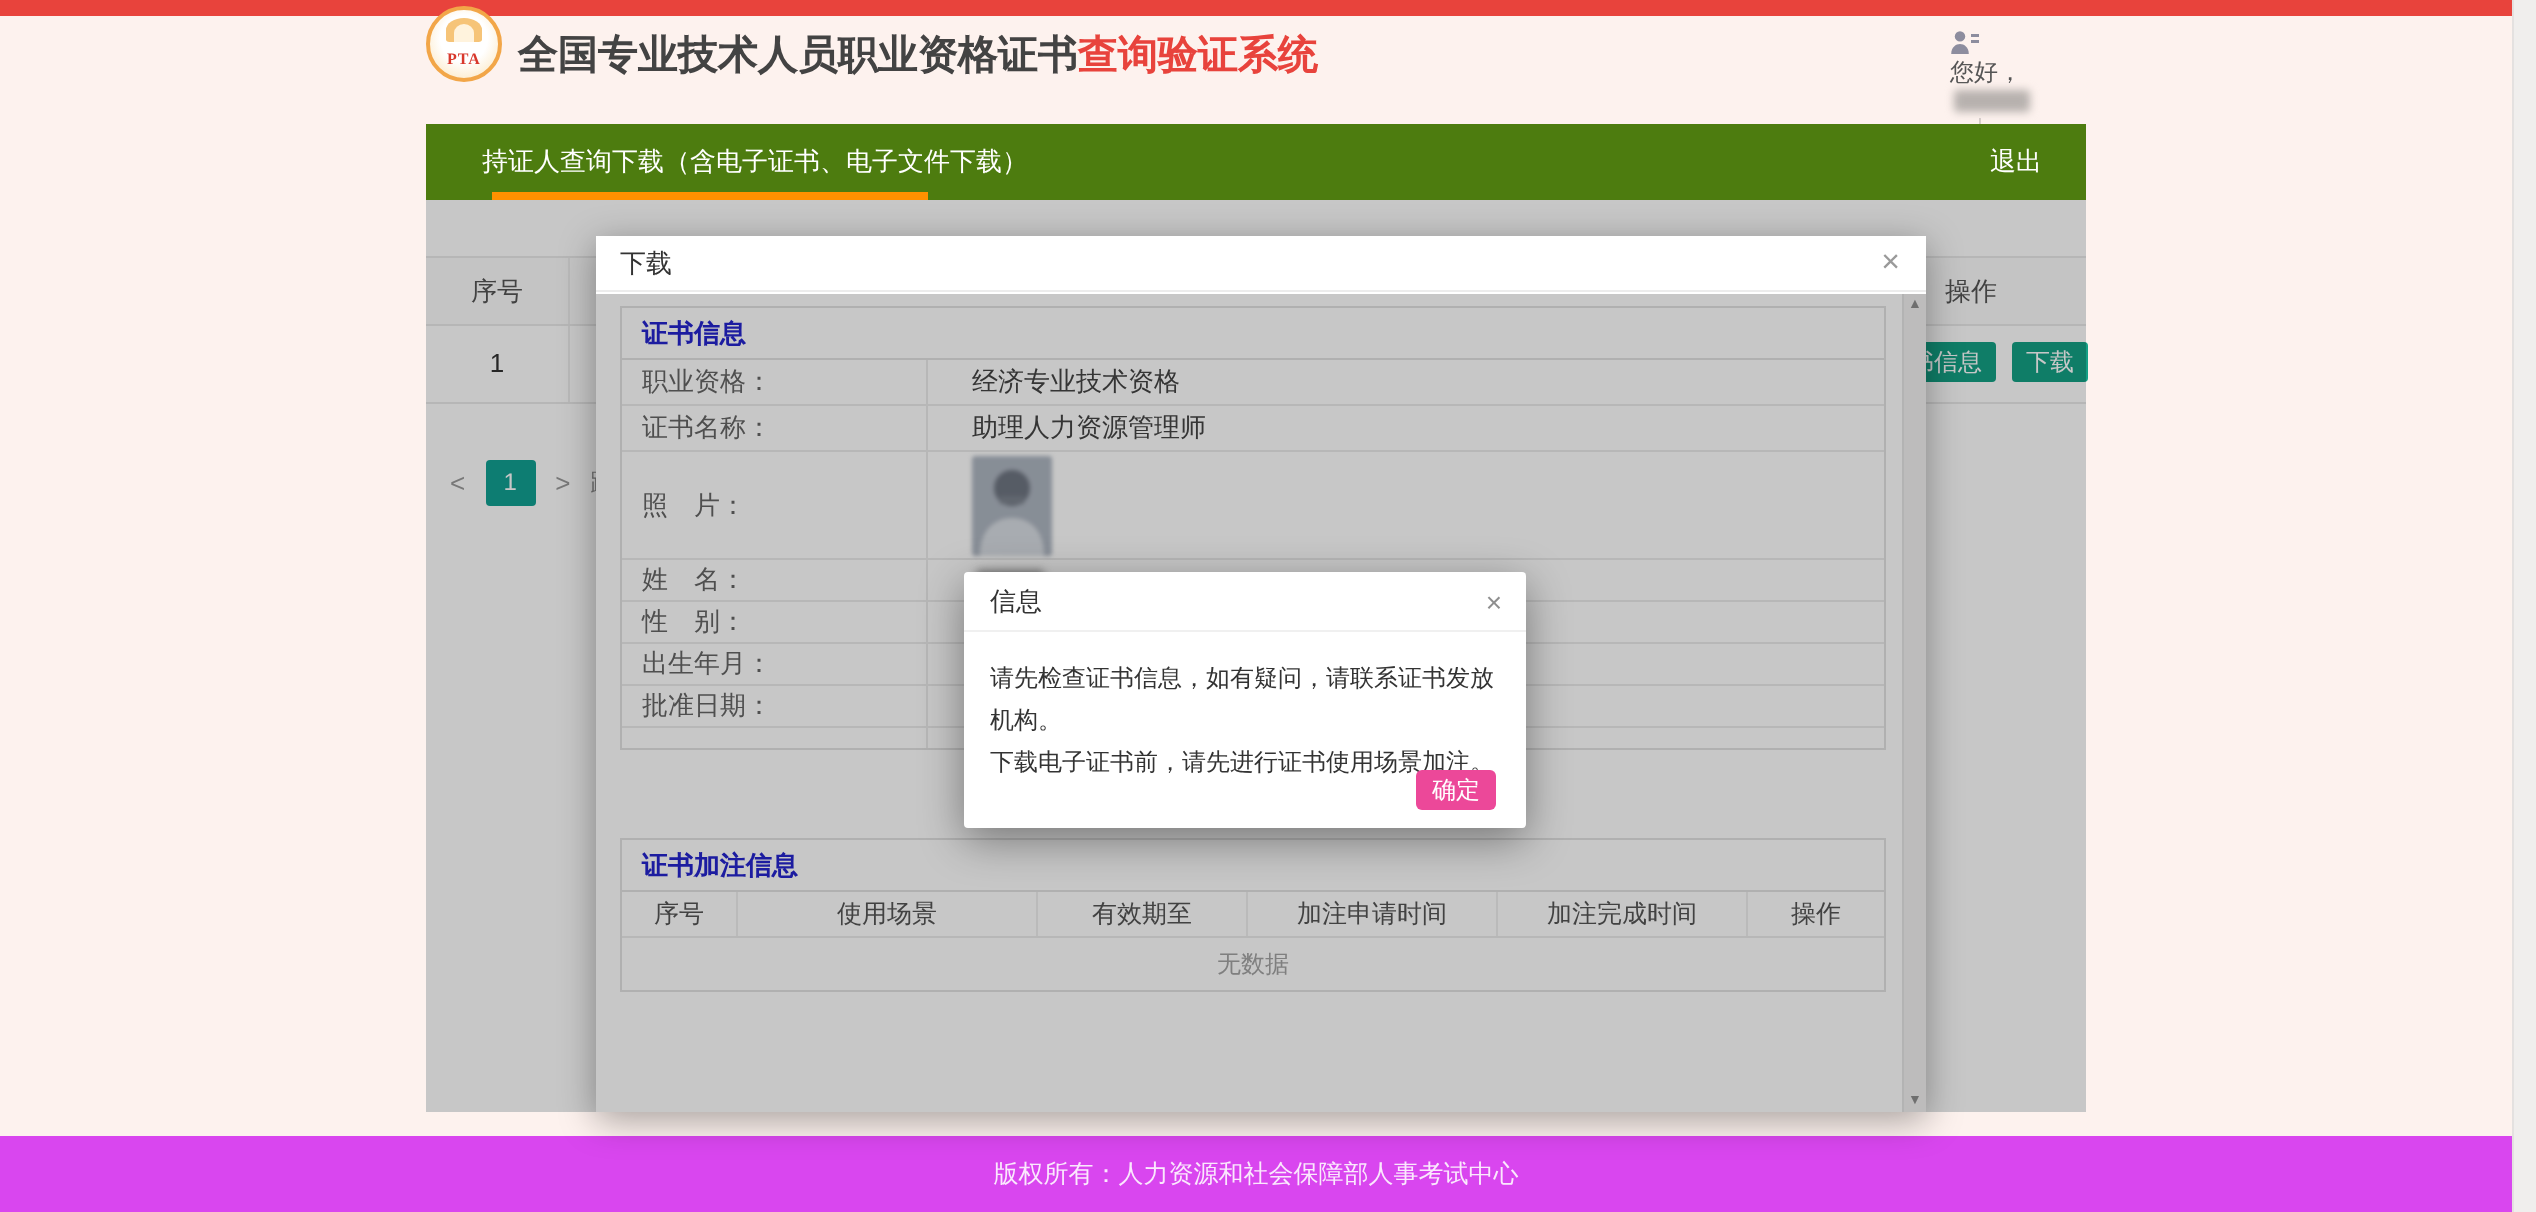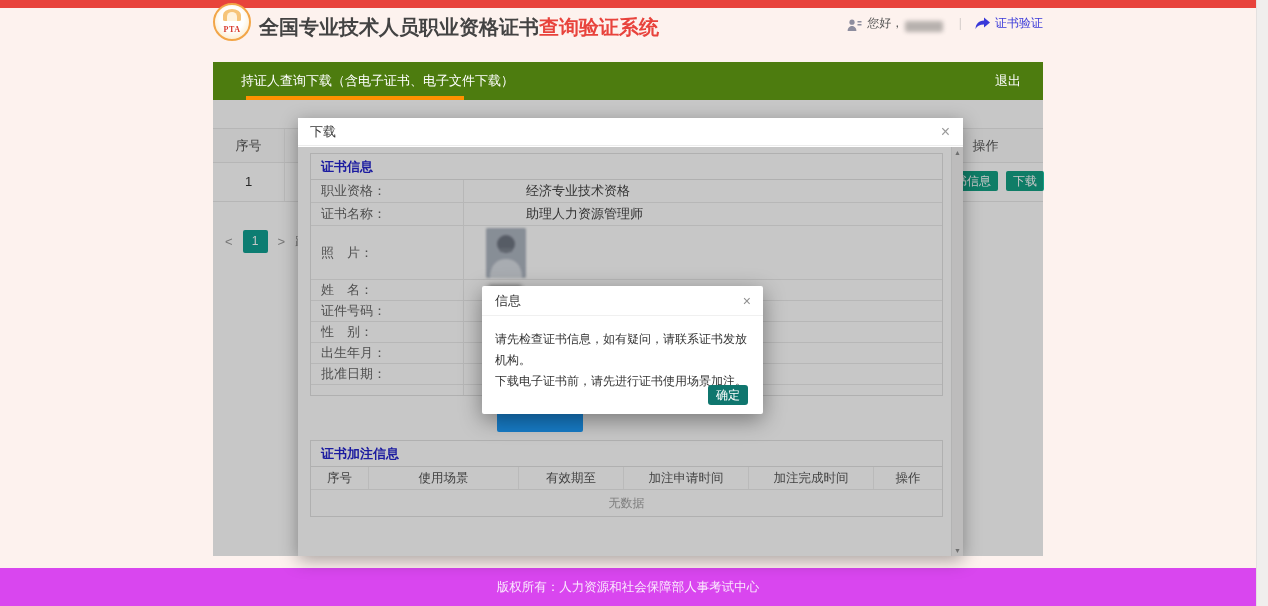--- a/index.html
+++ b/index.html
@@ -19,21 +19,21 @@
   .brand { position:absolute; left:213px; top:3px; display:flex; align-items:flex-end;font-family:Liberation Serif, serif; }
   .logo { position:relative; width:38px; height:38px; border-radius:50%; border:2px solid #f2a648;
           background:radial-gradient(circle at 50% 42%, #ffffff 45%, #fbe2b4 100%); flex:0 0 auto; }
   .logo .petal { position:absolute; top:4px; left:50%; transform:translateX(-50%); width:18px; height:12px;
                  border-radius:50% 50% 10% 10%; background:#f6c478; }
   .logo .petal:before { content:""; position:absolute; left:4px; top:3px; width:10px; height:9px;
                  border-radius:50% 50% 0 0; background:#fff3dd; }
   .logo .pta { position:absolute; bottom:5px; left:0; right:0; text-align:center; font-size:8px; font-weight:bold; color:#d8382c; letter-spacing:.5px; }
   .brand .ttl { margin-left:8px; font-size:20px; font-weight:bold; color:#434343; white-space:nowrap; }
   .brand .ttl .accent { color:#e8433c; }
-  .user-area { position:absolute; top:15px; right:225px; display:flex; align-items:flex-end; font-size:12px; color:#555; }
+  .user-area { position:absolute; top:15px; right:225px; display:flex; align-items:flex-start; font-size:12px; color:#555;flex-direction:column; }
   .user-area .uicon { margin-right:5px; display:inline-flex; }
   .blur-blob { display:inline-block; width:38px; height:11px; background:#b7b1ae; border-radius:2px; filter:blur(2px); margin:0 2px; }
   .user-area .sep { color:#c9c2bf; margin:0 9px; }
   .user-area .vlink { display:inline-flex; align-items:center; color:#3939d9; cursor:pointer; }
   .user-area .vlink svg { margin-right:5px; }
   
   .navbar { position:absolute; left:213px; top:62px; width:830px; height:38px; background:#4d7c0f; }
   .nav-item { position:relative; display:inline-block; margin-left:28px; line-height:38px; color:#fff; font-size:13px; height:38px; cursor:pointer; }
   .nav-underline { position:absolute; left:5px; bottom:0; width:218px; height:4px; background:#ff9100; }
   .logout { position:absolute; right:22px; top:0; line-height:38px; color:#fff; font-size:13px; cursor:pointer; }
@@ -64,36 +64,36 @@
   .mscroll { position:absolute; right:0; top:0; bottom:0; width:12px; background:#f2f1f1; border-left:1px solid #e6e6e6; }
   .mscroll .sa { position:absolute; left:0; right:0; text-align:center; font-size:7px; color:#8f8f8f; cursor:pointer; }
   .mscroll .up { top:2px; } .mscroll .dn { bottom:2px; }
   .body-inner { position:absolute; left:12px; top:6px; width:633px; }
   .sec { border:1px solid #e2e2e2; background:#fff; }
   .sec-title { height:26px; line-height:26px; padding-left:10px; color:#2424ce; font-weight:bold; font-size:13px; border-bottom:1px solid #e2e2e2; }
   .crow { display:flex; border-bottom:1px solid #ebebeb; }
   .crow:last-child { border-bottom:none; }
   .crow .lab { width:153px; padding-left:10px; color:#666; border-right:1px solid #ebebeb; display:flex; align-items:center; }
   .crow .val { flex:1; padding-left:22px; color:#444; display:flex; align-items:center; }
-  .crow.r-sm { height:21px; } .crow.r-md { height:23px;gap:40px; } .crow.r-photo { height:54px; } .crow.r-pad { height:10px; }
+  .crow.r-sm { height:21px; } .crow.r-md { height:23px; } .crow.r-photo { height:54px; } .crow.r-pad { height:10px; }
   .photo { width:40px; height:50px; border-radius:2px; overflow:hidden; background:#b9c1cb; filter:blur(1px); }
   .hidden-btn { position:relative; margin:8px 0 8px 187px; width:86px; height:28px; background:#1E9FFF; border-radius:2px; cursor:pointer; }
   .ann-head { display:flex; border-bottom:1px solid #ebebeb; color:#555; font-size:12.5px; }
   .ann-head > div { height:22px; line-height:22px; text-align:center; border-right:1px solid #efefef; }
   .ann-head > div:last-child { border-right:none; }
   .ah-0{width:58px} .ah-1{width:150px} .ah-2{width:105px} .ah-3{width:125px} .ah-4{width:125px} .ah-5{flex:1}
   .ann-empty { height:26px; line-height:26px; text-align:center; color:#a3a3a3; font-size:12px; }
   .overlay2 { position:absolute; left:0; top:29px; right:0; bottom:0; background:rgba(0,0,0,.22); }
   
   .modal-info { position:absolute; left:482px; top:286px; width:281px; height:128px; background:#fff; z-index:5;
                 border-radius:2px; box-shadow:0 6px 22px rgba(0,0,0,.4); }
   .mi-title { position:relative; height:30px; line-height:30px; padding-left:13px; font-size:13px; color:#333; border-bottom:1px solid #f0f0f0; }
   .mi-close { position:absolute; right:12px; top:0; line-height:30px; font-size:14px; color:#8f8f8f; cursor:pointer; }
   .mi-body { padding:13px 14px 0 13px; font-size:12px; color:#333; line-height:21px; }
-  .mi-btn { position:absolute; right:15px; bottom:9px; width:40px; height:20px; background:#0f766e; border-radius:3px;
+  .mi-btn { position:absolute; right:15px; bottom:9px; width:40px; height:20px; background:#ec4899; border-radius:3px;
             color:#fff; font-size:12px; text-align:center; line-height:20px; cursor:pointer; }
 </style>
 </head>
 <body>
 
 <div class="app">
 
   <div class="topbar"></div>
 
   <div class="brand">
@@ -194,26 +194,20 @@
               </div>
             </div>
           </div>
           <div class="crow r-sm">
             <div class="lab">姓　名：</div>
             <div class="val">
                 <span class="blur-blob" style="width:34px;height:10px;background:#9a9a9a;"></span>
               </div>
           </div>
           <div class="crow r-sm">
-            <div class="lab">证件号码：</div>
-            <div class="val">
-                <span></span>
-              </div>
-          </div>
-          <div class="crow r-sm">
             <div class="lab">性　别：</div>
             <div class="val">
                 <span></span>
               </div>
           </div>
           <div class="crow r-sm">
             <div class="lab">出生年月：</div>
             <div class="val">
                 <span></span>
               </div>

